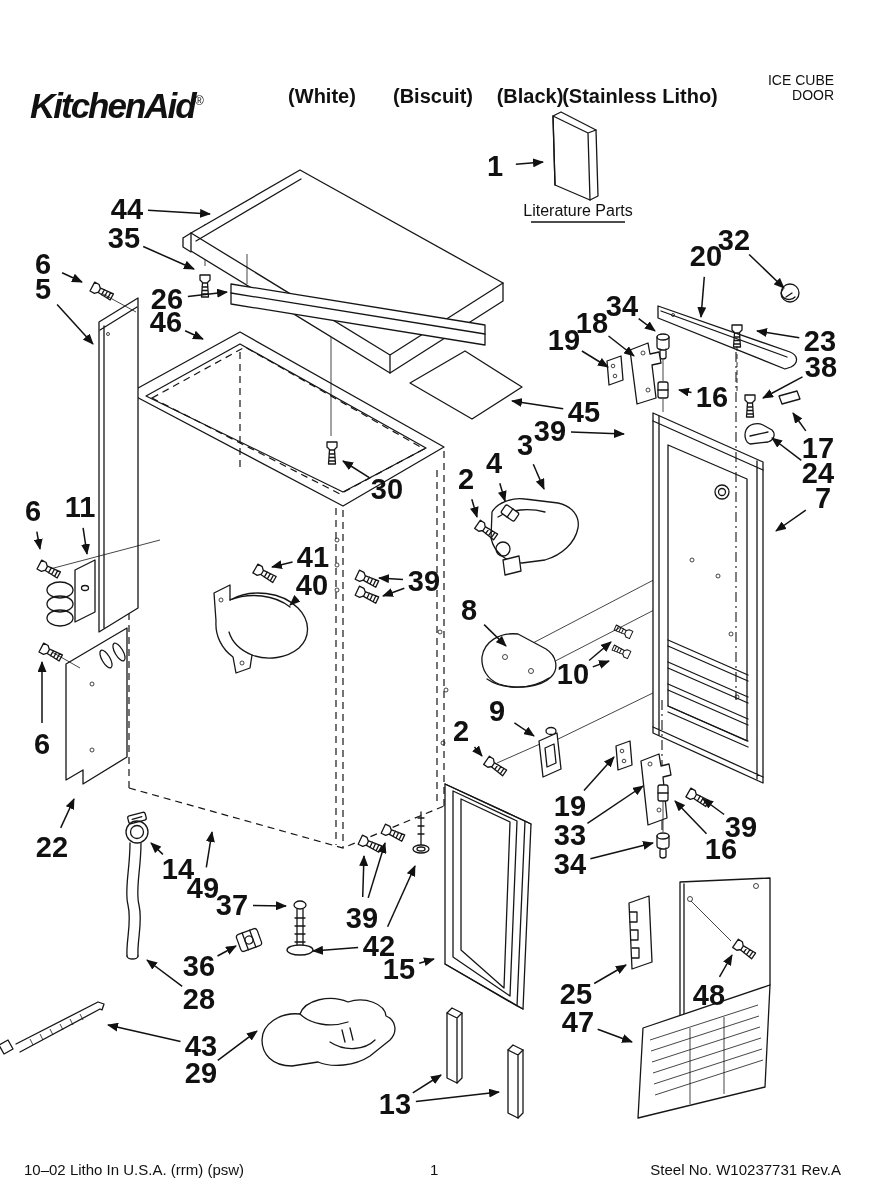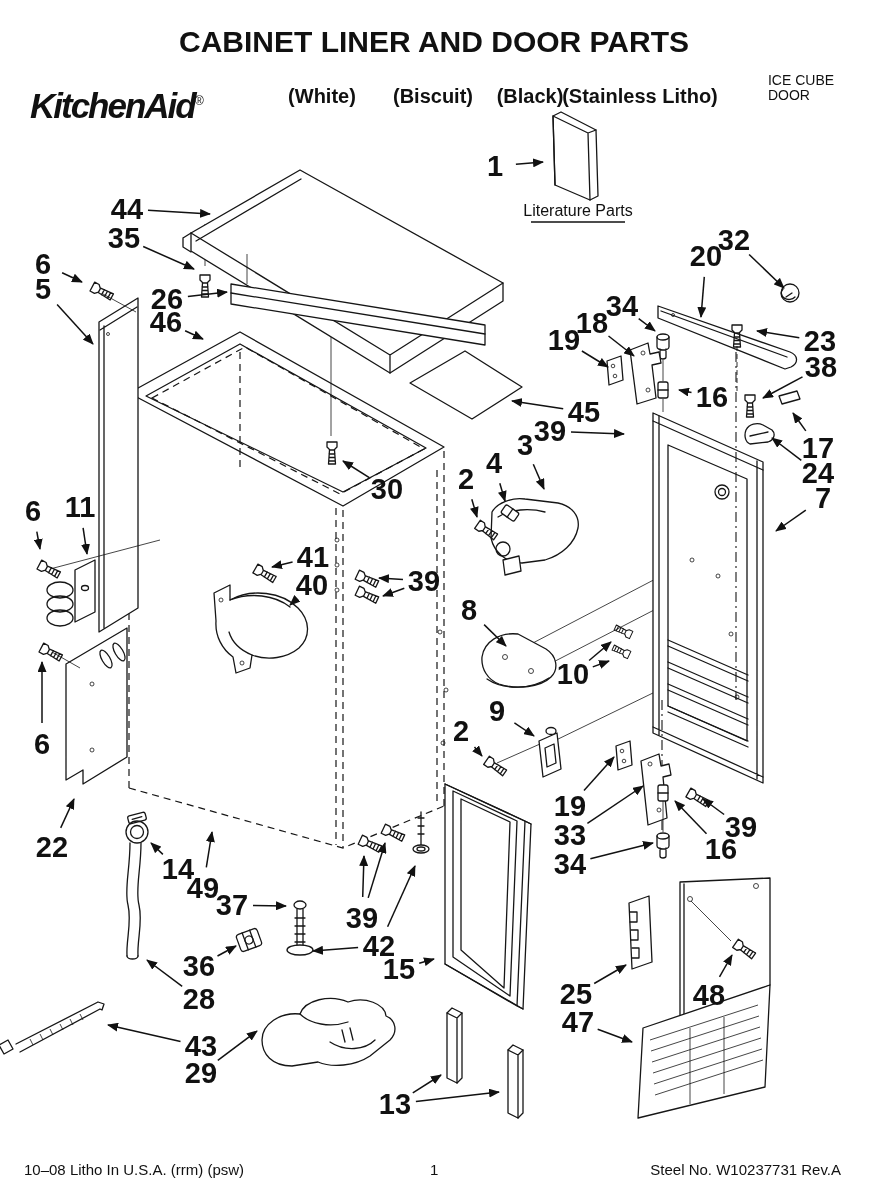--- a/index.html
+++ b/index.html
@@ -5,21 +5,21 @@
   html,body{margin:0;padding:0;background:#e8e8e8;}
   .page{position:relative;width:869px;height:1200px;background:#ffffff;overflow:hidden;
         font-family:"Liberation Sans",sans-serif;color:#111;}
   .abs{position:absolute;white-space:nowrap;}
   .ctr{transform:translateX(-50%);}
   .brand{left:30px;top:86px;font-size:35px;font-weight:800;letter-spacing:-2px;font-style:italic;}
   .brand sup{font-size:12px;font-weight:400;letter-spacing:0;}
   .title{left:434px;top:25px;font-size:30px;font-weight:bold;letter-spacing:0px;}
   .models{left:437px;top:61px;font-size:17px;font-weight:bold;}
   .finish{top:85px;font-size:20px;font-weight:bold;}
-  .product{left:801px;top:73px;font-size:14px;line-height:15px;text-align:left;}
+  .product{left:801px;top:73px;font-size:14px;line-height:15px;text-align:right;}
   .footer{top:1161px;font-size:15px;}
   .f-left{left:24px;}
   .f-center{left:430px;}
   .f-right{right:28px;}
   svg#diagram-svg{position:absolute;left:0;top:0;}
   .s{stroke:#161616;stroke-width:1.3;fill:none;stroke-linejoin:round;stroke-linecap:round;}
   .sw{stroke:#161616;stroke-width:1.3;fill:#ffffff;stroke-linejoin:round;}
   .thin{stroke:#161616;stroke-width:0.8;fill:none;}
   .d{stroke:#161616;stroke-width:1.2;fill:none;stroke-dasharray:7 5;}
   .dd{stroke:#161616;stroke-width:1.1;fill:none;stroke-dasharray:10 4 2 4;}
@@ -27,21 +27,20 @@
   .co-line{stroke:#111;stroke-width:1.5;}
   .co-text{font-family:"Liberation Sans",sans-serif;font-size:29px;font-weight:700;fill:#111;text-anchor:middle;}
   .lit-text{font-family:"Liberation Sans",sans-serif;font-size:16px;font-weight:400;fill:#111;text-anchor:middle;}
 </style>
 </head>
 <body>
 
 <div class="page">
 
   <div class="abs brand"><span>KitchenAid</span><sup>®</sup></div>
-  <div class="abs ctr title">CABINET LINER AND DOOR PARTS</div>
   <div class="abs ctr finish" style="left:322px">(White)</div>
   <div class="abs ctr finish" style="left:433px">(Biscuit)</div>
   <div class="abs ctr finish" style="left:530px">(Black)</div>
   <div class="abs ctr finish" style="left:640px">(Stainless Litho)</div>
   <div class="abs ctr product">
     <div>ICE CUBE</div>
     <div>DOOR</div>
   </div>
 
   <svg id="diagram-svg" width="869" height="1200" viewBox="0 0 869 1200" xmlns="http://www.w3.org/2000/svg">
@@ -401,17 +400,17 @@
         <text x="578" y="1032" class="co-text">47</text>
         <line x1="706.5" y1="833.8" x2="675" y2="801" class="co-line" marker-end="url(#ah)"></line>
         <text x="721" y="859" class="co-text">16</text>
         <line x1="724.1" y1="814.5" x2="703" y2="799" class="co-line" marker-end="url(#ah)"></line>
         <text x="741" y="837" class="co-text">39</text>
         <line x1="719.5" y1="976.8" x2="732" y2="955" class="co-line" marker-end="url(#ah)"></line>
         <text x="709" y="1005" class="co-text">48</text>
       </g>
   </svg>
 
-  <div class="abs footer f-left">10–08 Litho In U.S.A. (rrm) (psw)</div>
+  <div class="abs footer f-left">10–02 Litho In U.S.A. (rrm) (psw)</div>
   <div class="abs footer f-center">1</div>
   <div class="abs footer f-right">Steel No. W10237731 Rev.A</div>
 
 </div>
 
 </body></html>

